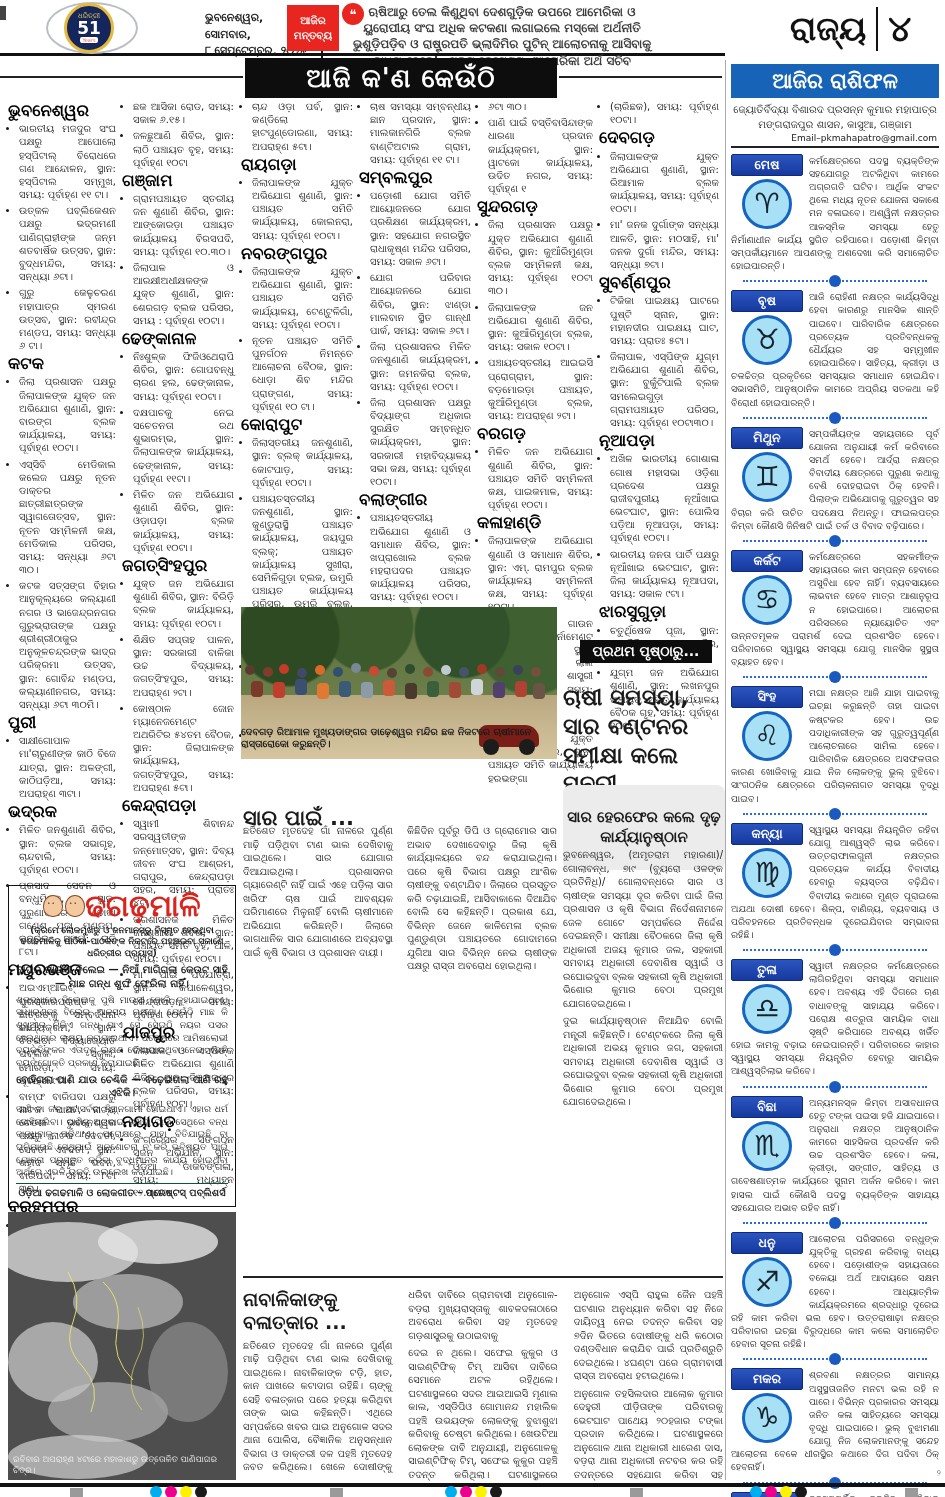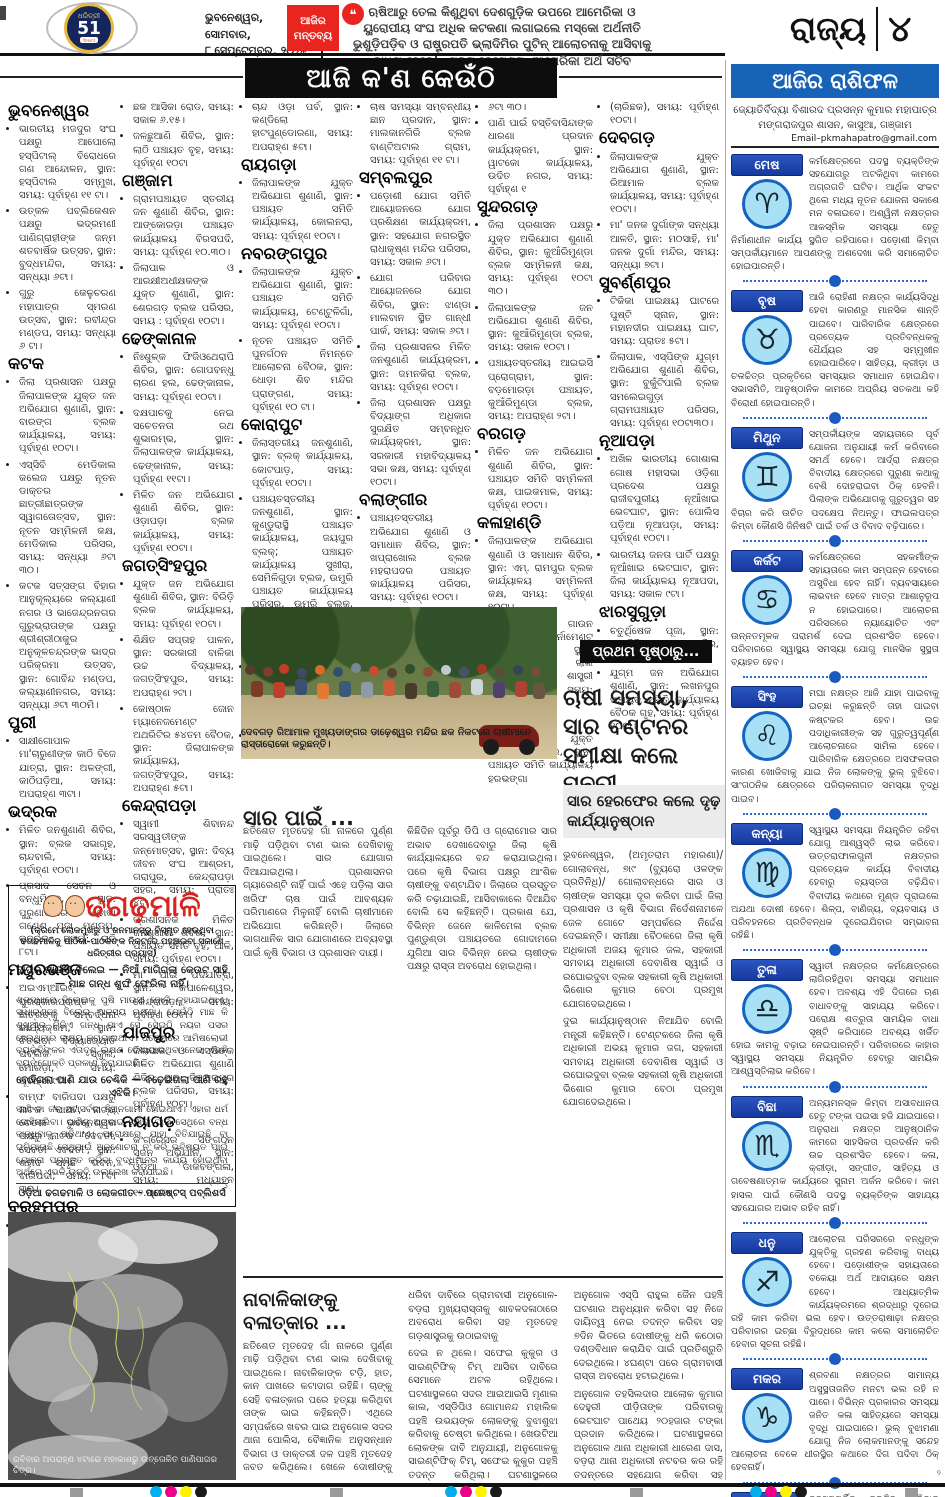--- a/index.html
+++ b/index.html
@@ -68,21 +68,21 @@
   .caption{position:absolute;left:241px;top:726px;width:316px;font-size:9.6px;font-weight:bold;line-height:1.3;}
   
   .fert-head{position:absolute;left:243px;top:789px;width:170px;font-size:21px;font-weight:bold;}
   .fert-body{position:absolute;left:243px;top:824px;width:314px;height:444px;column-count:2;column-gap:14px;
              font-size:9.8px;line-height:1.38;text-align:justify;}
   .fert-body p{margin:0 0 4px;}
   .kicker{position:absolute;left:580px;top:640px;width:132px;height:23px;background:#0d0d0d;color:#fff;
           font-size:14px;font-weight:bold;display:flex;align-items:center;justify-content:center;}
   .min-head{position:absolute;left:563px;top:668px;width:162px;font-size:22.5px;font-weight:bold;line-height:1.28;}
   .min-sub{position:absolute;left:563px;top:785px;width:162px;background:#ececec;font-size:15px;font-weight:bold;
-           text-align:left;line-height:1.35;padding:6px 4px;}
+           text-align:center;line-height:1.35;padding:22px 4px;border-radius:8px;}
   .min-body{position:absolute;left:563px;top:848px;width:160px;height:420px;font-size:9.8px;line-height:1.38;text-align:justify;}
   .min-body p{margin:0 0 4px;}
   .mid-divider{position:absolute;left:243px;top:1276px;width:480px;height:2px;background:#222;}
   .minor-wrap{position:absolute;left:243px;top:1288px;width:480px;height:196px;column-count:3;column-gap:16px;
               font-size:9.8px;line-height:1.38;text-align:justify;overflow:hidden;}
   .minor-wrap h2{margin:0 0 5px;font-size:19px;line-height:1.2;}
   .minor-wrap p{margin:0 0 4px;}
   
   .cartoon{position:absolute;left:8px;top:885px;width:228px;height:322px;border:1.5px solid #111;padding:5px 7px;}
   .ct-titlerow{display:flex;align-items:center;justify-content:center;}

